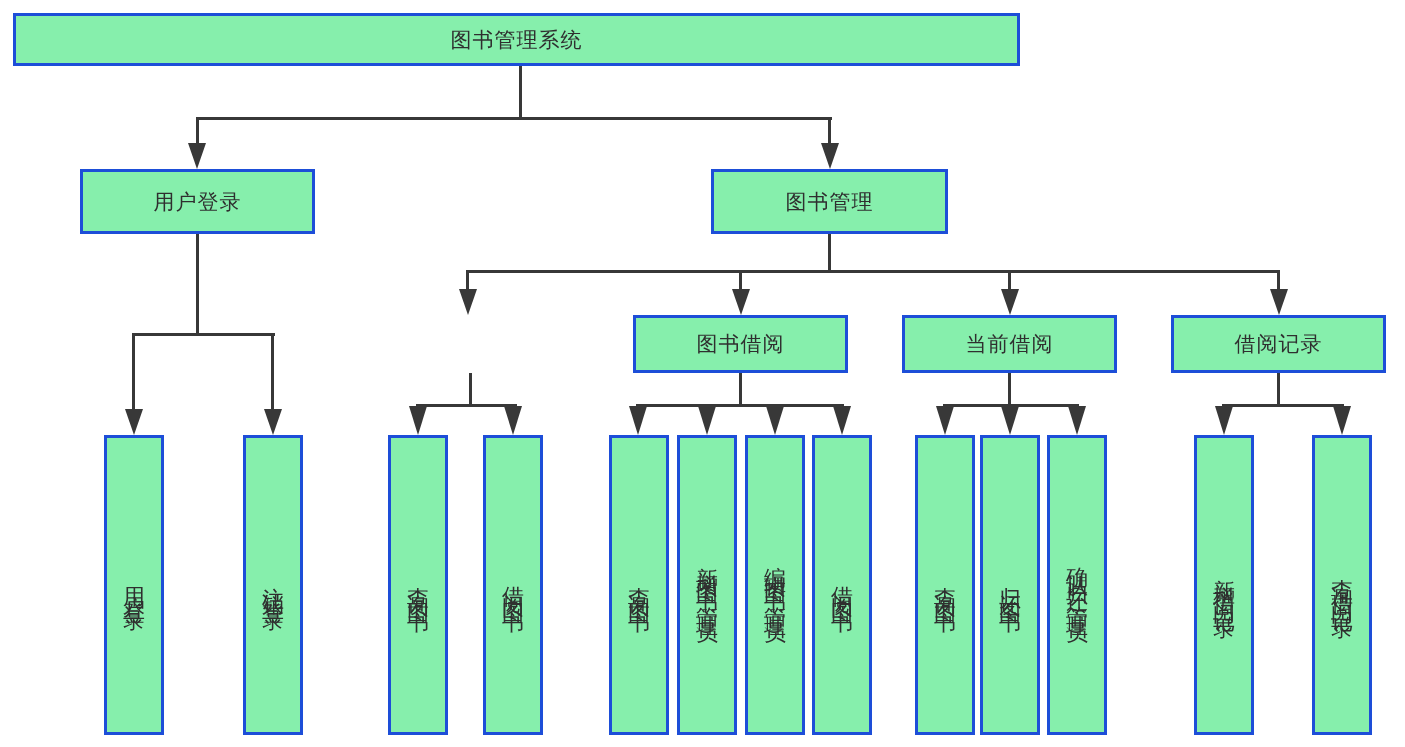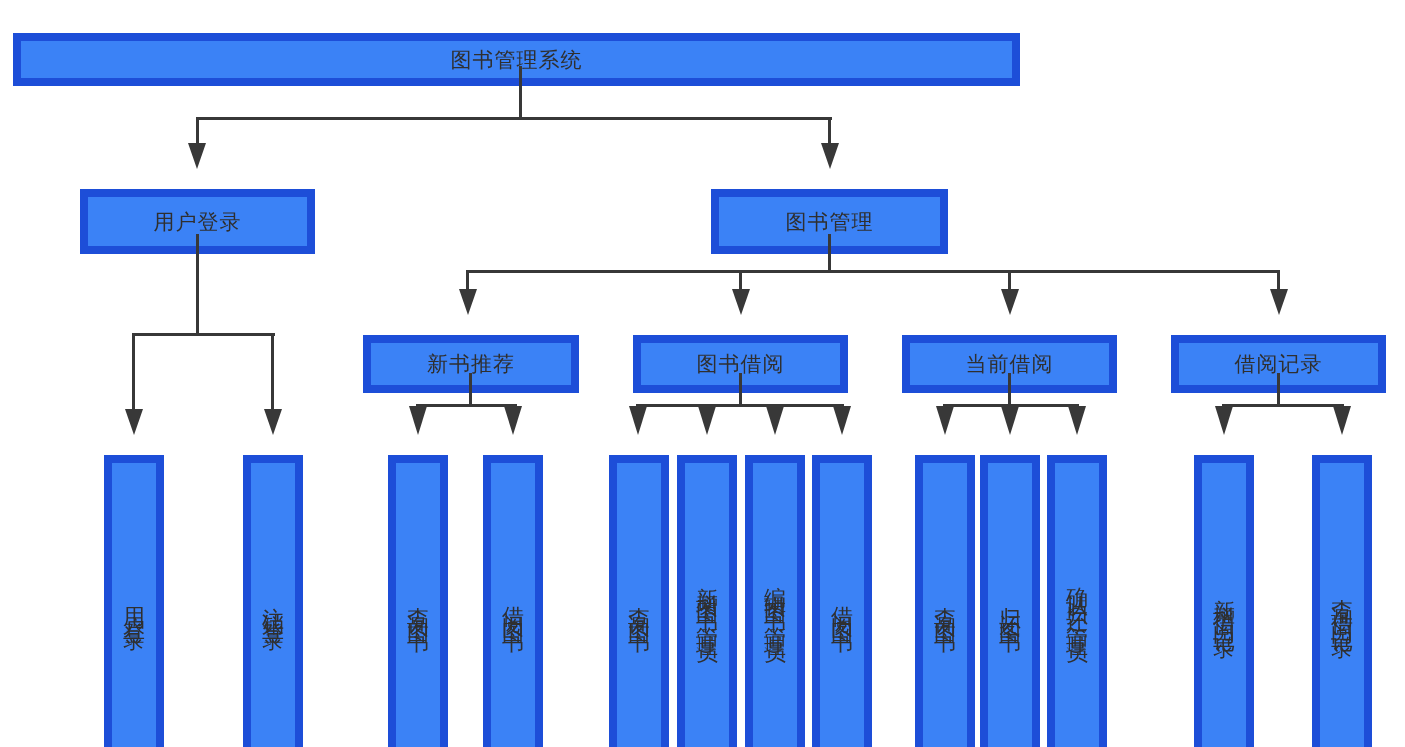--- a/index.html
+++ b/index.html
@@ -8,26 +8,25 @@
     background: #ffffff;
     position: relative;
     overflow: hidden;
     font-family: "Liberation Sans", "DejaVu Sans", sans-serif;
     color: #2f2f2f;
   }
   .canvas { position: absolute; left: 0; top: 0; width: 1405px; height: 747px; }
   .node {
     position: absolute;
     box-sizing: border-box;
-    border: 8px solid #1d4ed8;
-    background: #3b82f6;
+    border: 3px solid #1d4ed8;
+    background: #86efac;
     display: flex;
     align-items: center;
     justify-content: center;
-    margin-top: 20px;
   }
   .hnode { font-size: 21px; letter-spacing: 1px; }
   .vnode {
     writing-mode: vertical-rl;
     text-orientation: mixed;
     font-size: 22px;
     letter-spacing: 8px;
   }
   .vl { position: absolute; width: 3px; background: #383838; }
   .hl { position: absolute; height: 3px; background: #383838; }
@@ -49,21 +48,20 @@
 </head>
 <body>
 
 <div class="canvas">
 
   <div class="node hnode" style="left:13px; top:13px; width:1007px; height:53px;">图书管理系统</div>
 
   <div class="node hnode" style="left:80px; top:169px; width:235px; height:65px;">用户登录</div>
   <div class="node hnode" style="left:711px; top:169px; width:237px; height:65px;">图书管理</div>
 
-  <div class="node hnode" style="left:363px; top:315px; width:216px; height:58px;">新书推荐</div>
   <div class="node hnode" style="left:633px; top:315px; width:215px; height:58px;">图书借阅</div>
   <div class="node hnode" style="left:902px; top:315px; width:215px; height:58px;">当前借阅</div>
   <div class="node hnode" style="left:1171px; top:315px; width:215px; height:58px;">借阅记录</div>
 
   <div class="node vnode" style="left:104px; top:435px; width:60px; height:300px;">用户登录</div>
   <div class="node vnode" style="left:243px; top:435px; width:60px; height:300px;">注销登录</div>
 
   <div class="node vnode" style="left:388px; top:435px; width:60px; height:300px;">查询图书</div>
   <div class="node vnode" style="left:483px; top:435px; width:60px; height:300px;">借阅图书</div>
 

